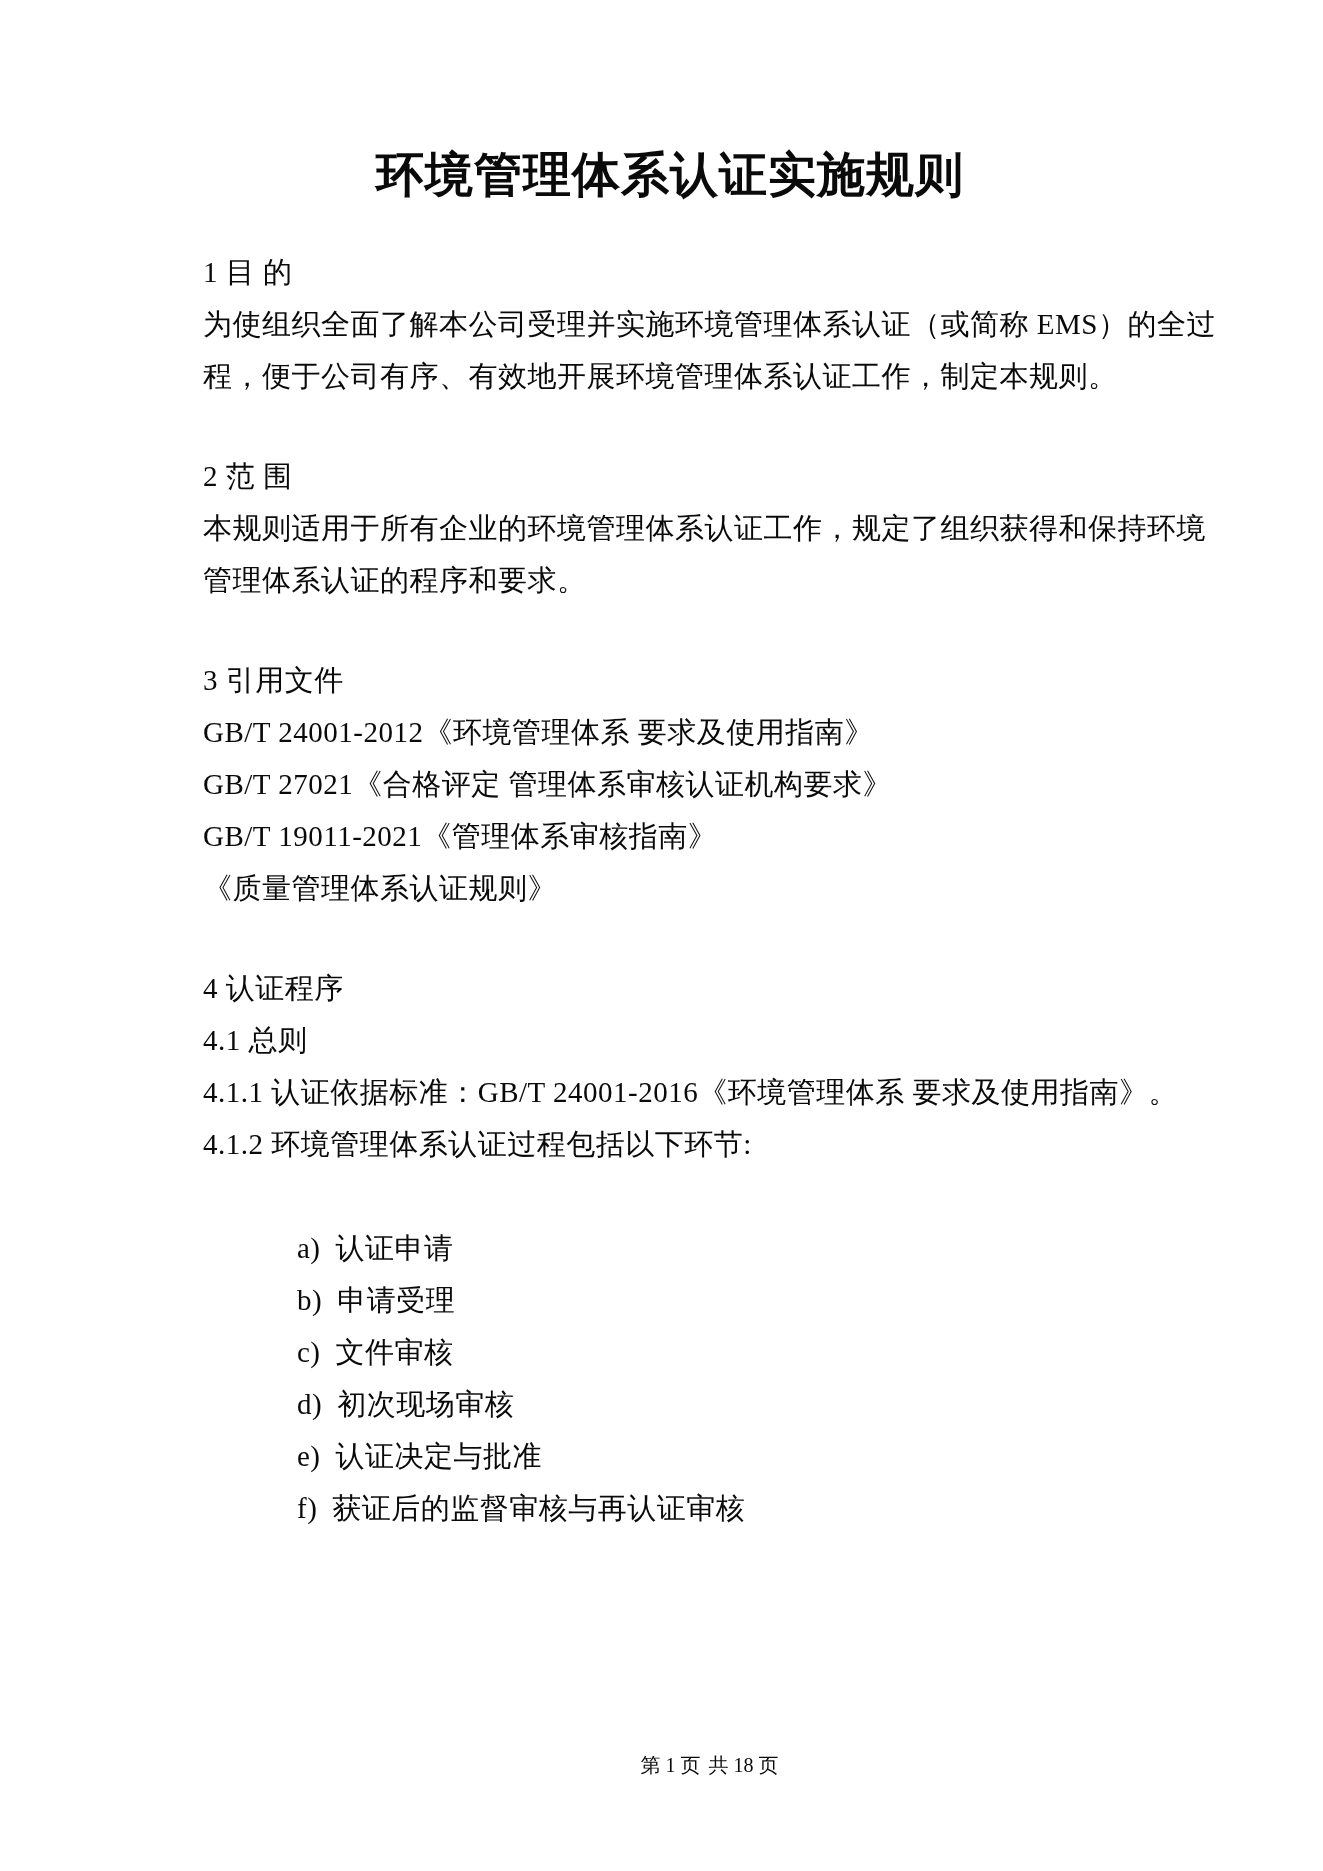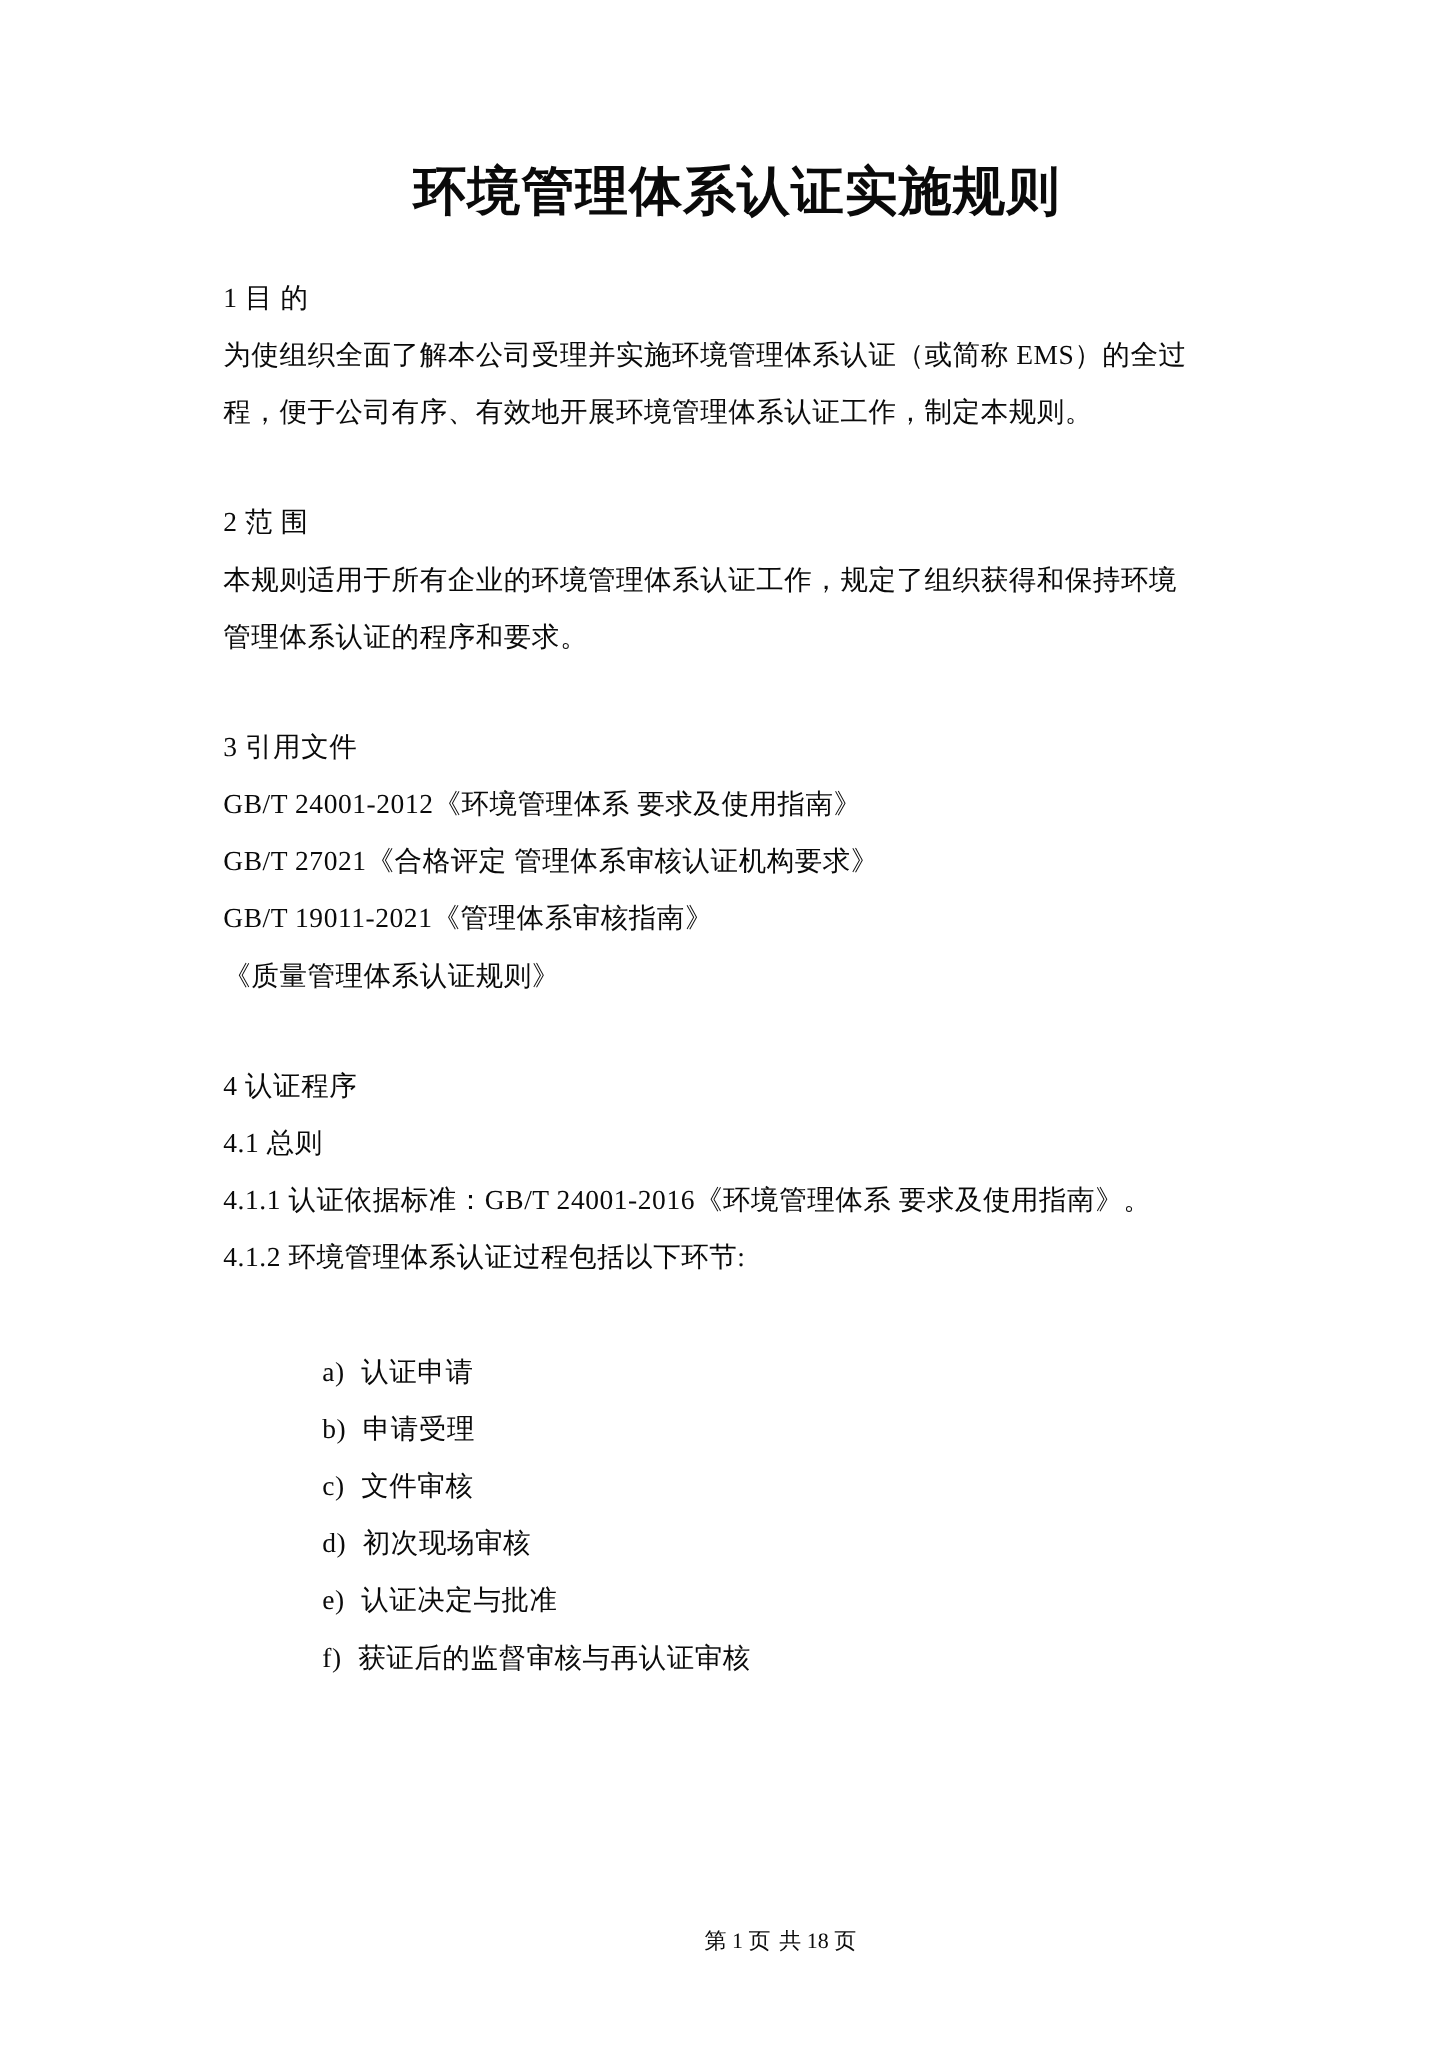--- a/index.html
+++ b/index.html
@@ -28,21 +28,21 @@
     font-weight: 700;
     font-size: 48px;
     line-height: 50px;
     letter-spacing: 1px;
     white-space: pre;
   }
   .body-start {
     margin-top: 46px;
   }
   .line {
-    font-size: 25px;
+    font-size: 29px;
     line-height: 52px;
     height: 52px;
     letter-spacing: 0.5px;
     white-space: pre;
   }
   .sep {
     height: 48px;
   }
   .list-item {
     padding-left: 63px;

